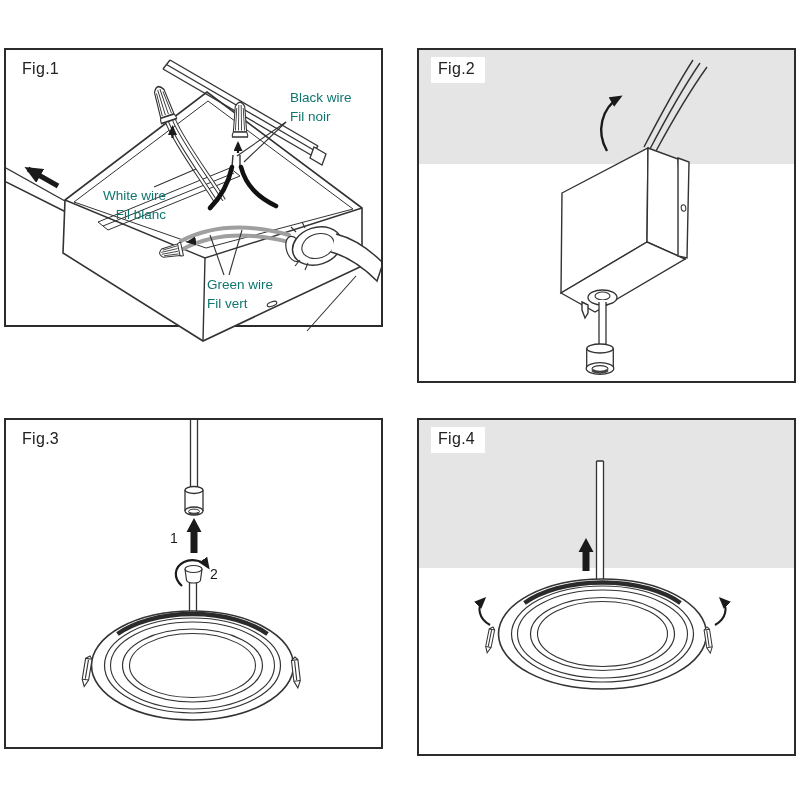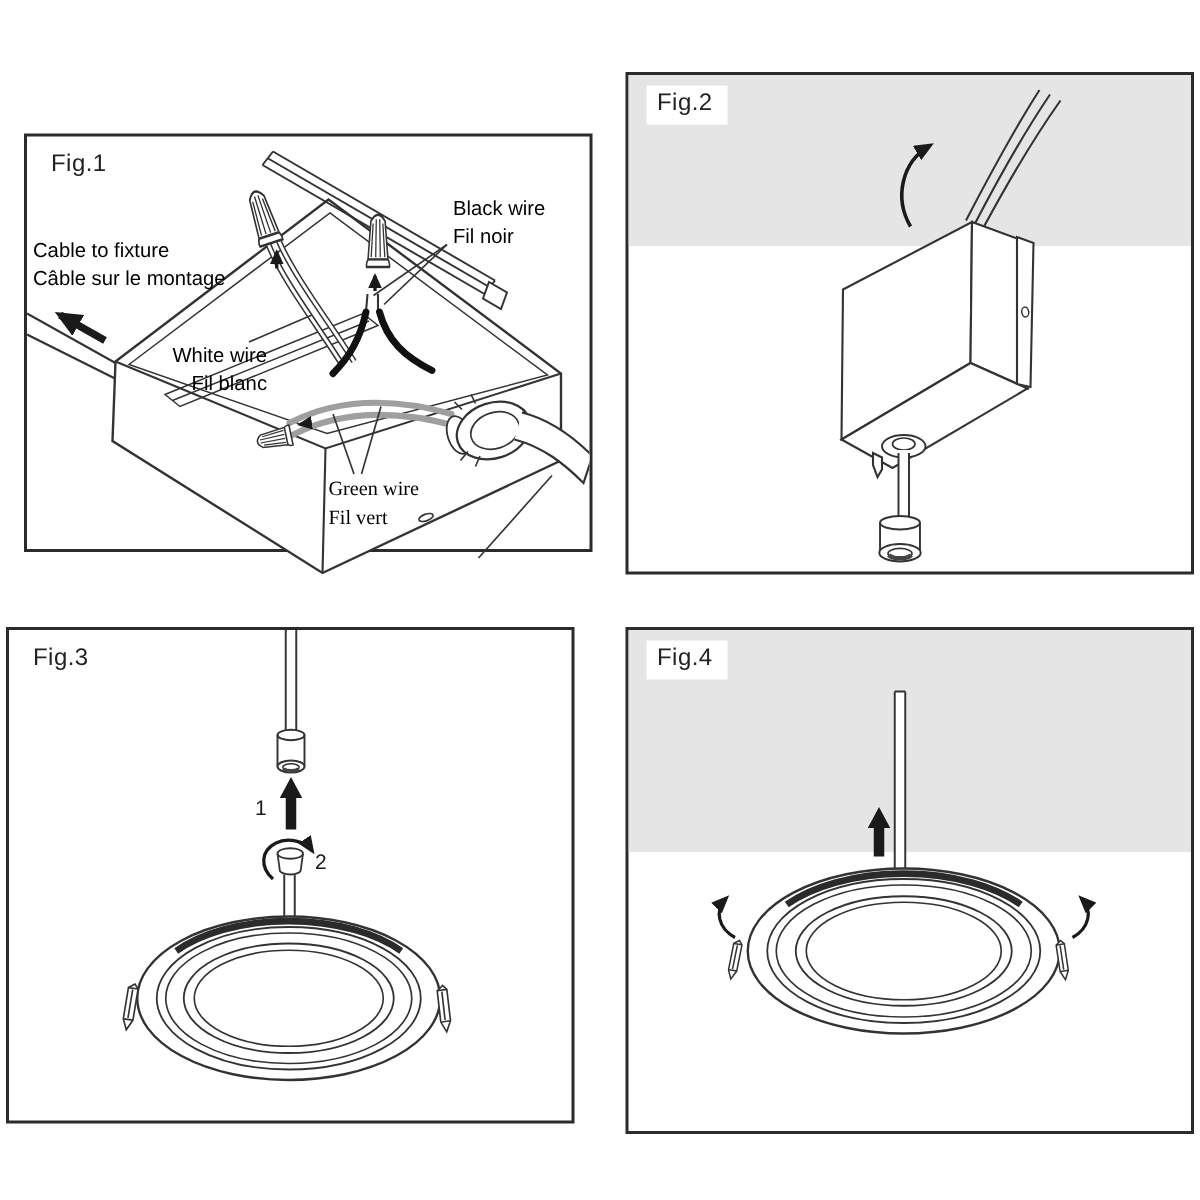--- a/index.html
+++ b/index.html
@@ -1,32 +1,32 @@
 <!DOCTYPE html>
 <html><head>
 <meta charset="utf-8">
 <style>
   html,body{margin:0;padding:0;background:#ffffff;}
   body{width:800px;height:800px;position:relative;font-family:"Liberation Sans",sans-serif;}
   .panel{position:absolute;border:2px solid #2b2b2b;background:#fff;box-sizing:border-box;}
-  #panel1{left:16px;top:48px;width:379px;height:279px;margin-top:41px;}
+  #panel1{left:4px;top:48px;width:379px;height:279px;}
   #panel2{left:417px;top:48px;width:379px;height:335px;}
   #panel3{left:4px;top:418px;width:379px;height:331px;}
   #panel4{left:417px;top:418px;width:379px;height:338px;}
   .panel svg{position:absolute;left:0;top:0;}
   .fig-label{position:absolute;font-size:16px;color:#222;letter-spacing:.3px;}
   .fig-label.plain{left:16px;top:10px;}
   .fig-label.boxed{left:12px;top:7px;background:#fff;padding:3px 10px 5px 7px;}
-  .anno{position:absolute;font-size:13.5px;line-height:19px;color:#000000;white-space:pre-line;}
+  .anno{position:absolute;font-size:13.5px;line-height:19px;color:#0f766e;white-space:pre-line;}
   .step-num{position:absolute;font-size:14px;color:#1a1a1a;}
   
   .a-cable{left:4px;top:66px;}
   .a-white{left:97px;top:136px;text-align:right;}
   .a-black{left:284px;top:38px;}
-  .a-green{left:201px;top:225px;font-family:Liberation Serif, serif;}
+  .a-green{left:201px;top:225px;}
   .a-power{left:250px;top:278px;}
   .s-one{left:164px;top:110px;}
   .s-two{left:204px;top:146px;}
 </style>
 </head>
 <body>
 
 <div class="panel" id="panel1">
   <svg width="375" height="331" viewBox="0 0 375 331">
     <defs>
@@ -119,22 +119,20 @@
       <path d="M148,137 L190,119"></path>
       <path d="M280,72 L231,106"></path>
         <path d="M280,72 L238,112"></path>
       <path d="M218,225 L204,185"></path>
         <path d="M223,225 L236,180"></path>
       <path d="M301,281 L350,226"></path>
     </g>
   </svg>
 
   <div class="fig-label plain">Fig.1</div>
-  <div class="anno a-cable">Cable to fixture
-Câble sur le montage</div>
   <div class="anno a-white">White wire
 Fil blanc</div>
   <div class="anno a-black">Black wire
 Fil noir</div>
   <div class="anno a-green">Green wire
 Fil vert</div>
 </div>
 
 <div class="panel" id="panel2">
   <svg width="375" height="331" viewBox="0 0 375 331">

